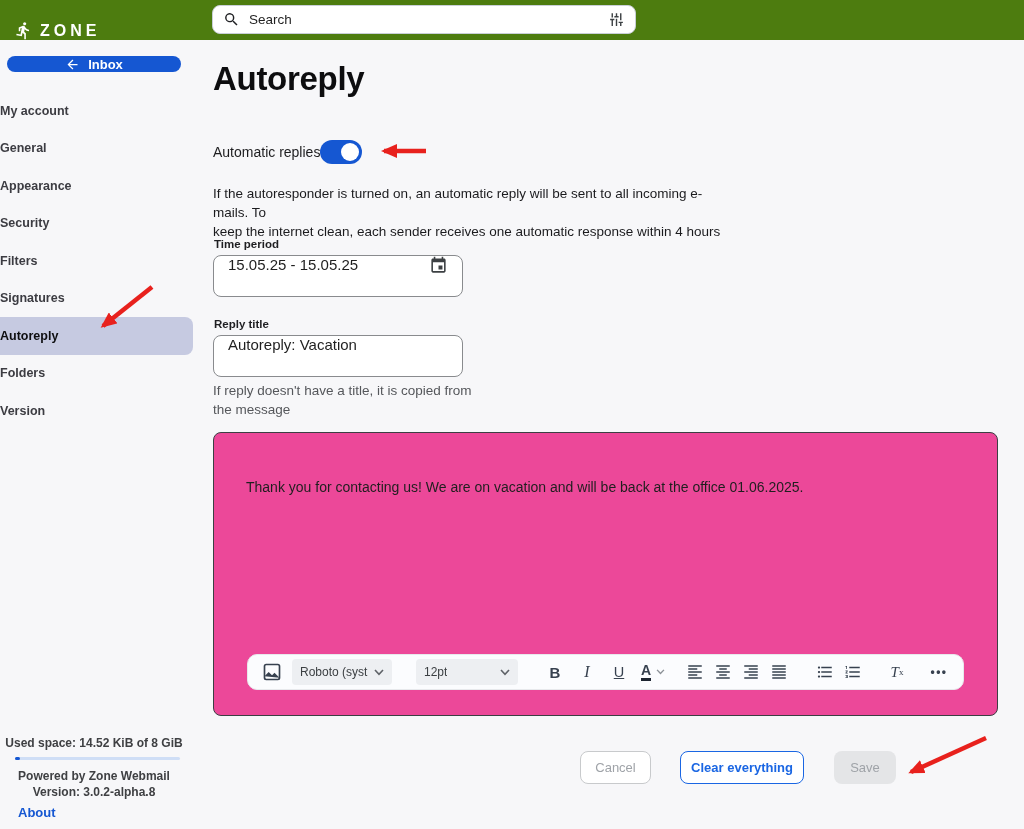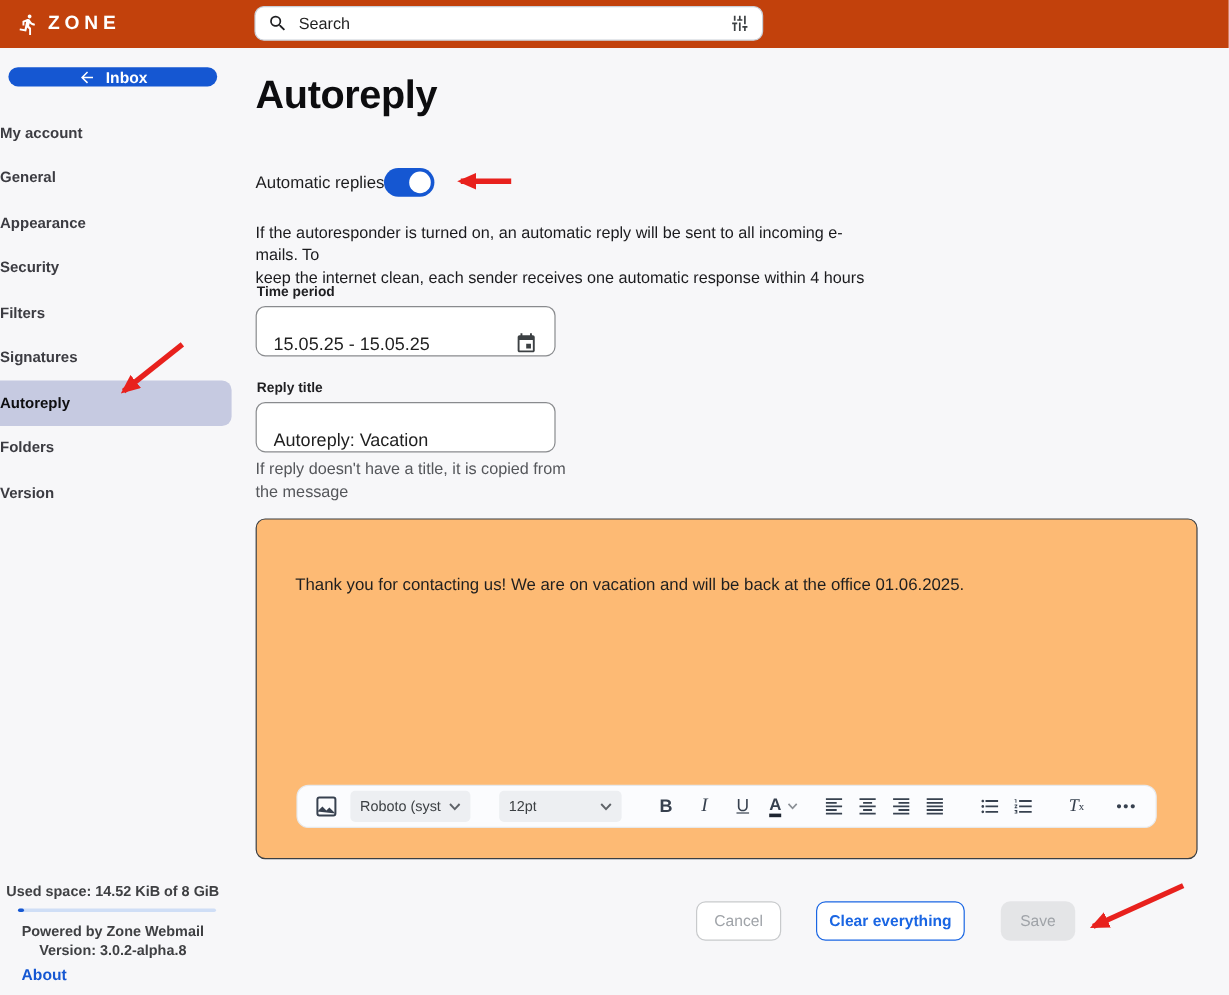--- a/index.html
+++ b/index.html
@@ -7,21 +7,21 @@
   body {
     position:relative;
     font-family:"Liberation Sans","DejaVu Sans",sans-serif;
     background:#f7f7f9;
     overflow:hidden;
     color:#1f1f1f;
   }
   
   .topbar {
     position:absolute; left:0; top:0; width:1024px; height:40px;
-    background:#c2410c; display:flex; align-items:center;
+    background:#4d7c0f; display:flex; align-items:flex-end;
   }
   .logo { display:flex; align-items:center; gap:7px; margin-left:14px; }
   .logo-text {
     color:#fff; font-weight:800; font-size:16px; letter-spacing:4px;
   }
   .searchbar {
     position:absolute; left:212px; top:5px; width:424px; height:29px;
     background:#fff; border:1px solid #c9cfd8; border-radius:8px;
     display:flex; align-items:center; padding:0 10px; gap:9px;
   }
@@ -95,35 +95,35 @@
     font-size:13.5px; line-height:19px; color:#1b1b1e;
     white-space:pre-line;
   }
   .field-label {
     position:absolute; left:214px; font-size:11.5px; font-weight:700;
     color:#1f1f22;
   }
   .field-box {
     position:absolute; left:213px; width:250px; height:42px;
     background:#fff; border:1px solid #898b8e; border-radius:8px;
-    display:flex; align-items:flex-end; padding:0 14px;
+    display:flex; align-items:flex-start; padding:0 14px;
   }
   .field-box input {
     flex:1; border:none; outline:none; font-size:15px; color:#1f1f1f;
     font-family:inherit; background:transparent;
   }
   .hint {
     position:absolute; left:213px; top:381px; width:260px;
     font-size:13.5px; line-height:19px; color:#55575b; white-space:pre-line;
   }
 
   
   .editor {
     position:absolute; left:213px; top:432px; width:785px; height:284px;
-    background:#fdba74; border:1.5px solid #3b3f43; border-radius:8px;
+    background:#ec4899; border:1.5px solid #3b3f43; border-radius:8px;
   }
   .editor-body {
     position:absolute; left:32px; top:46px; right:32px;
     font-size:14px; color:#1f1f1f; outline:none;
   }
   .editor-toolbar {
     position:absolute; left:33px; right:33px; bottom:25px; height:36px;
     background:#fbfcfe; border:1px solid #e7e9ec; border-radius:10px;
     display:flex; align-items:center; padding:0 13px;
   }

